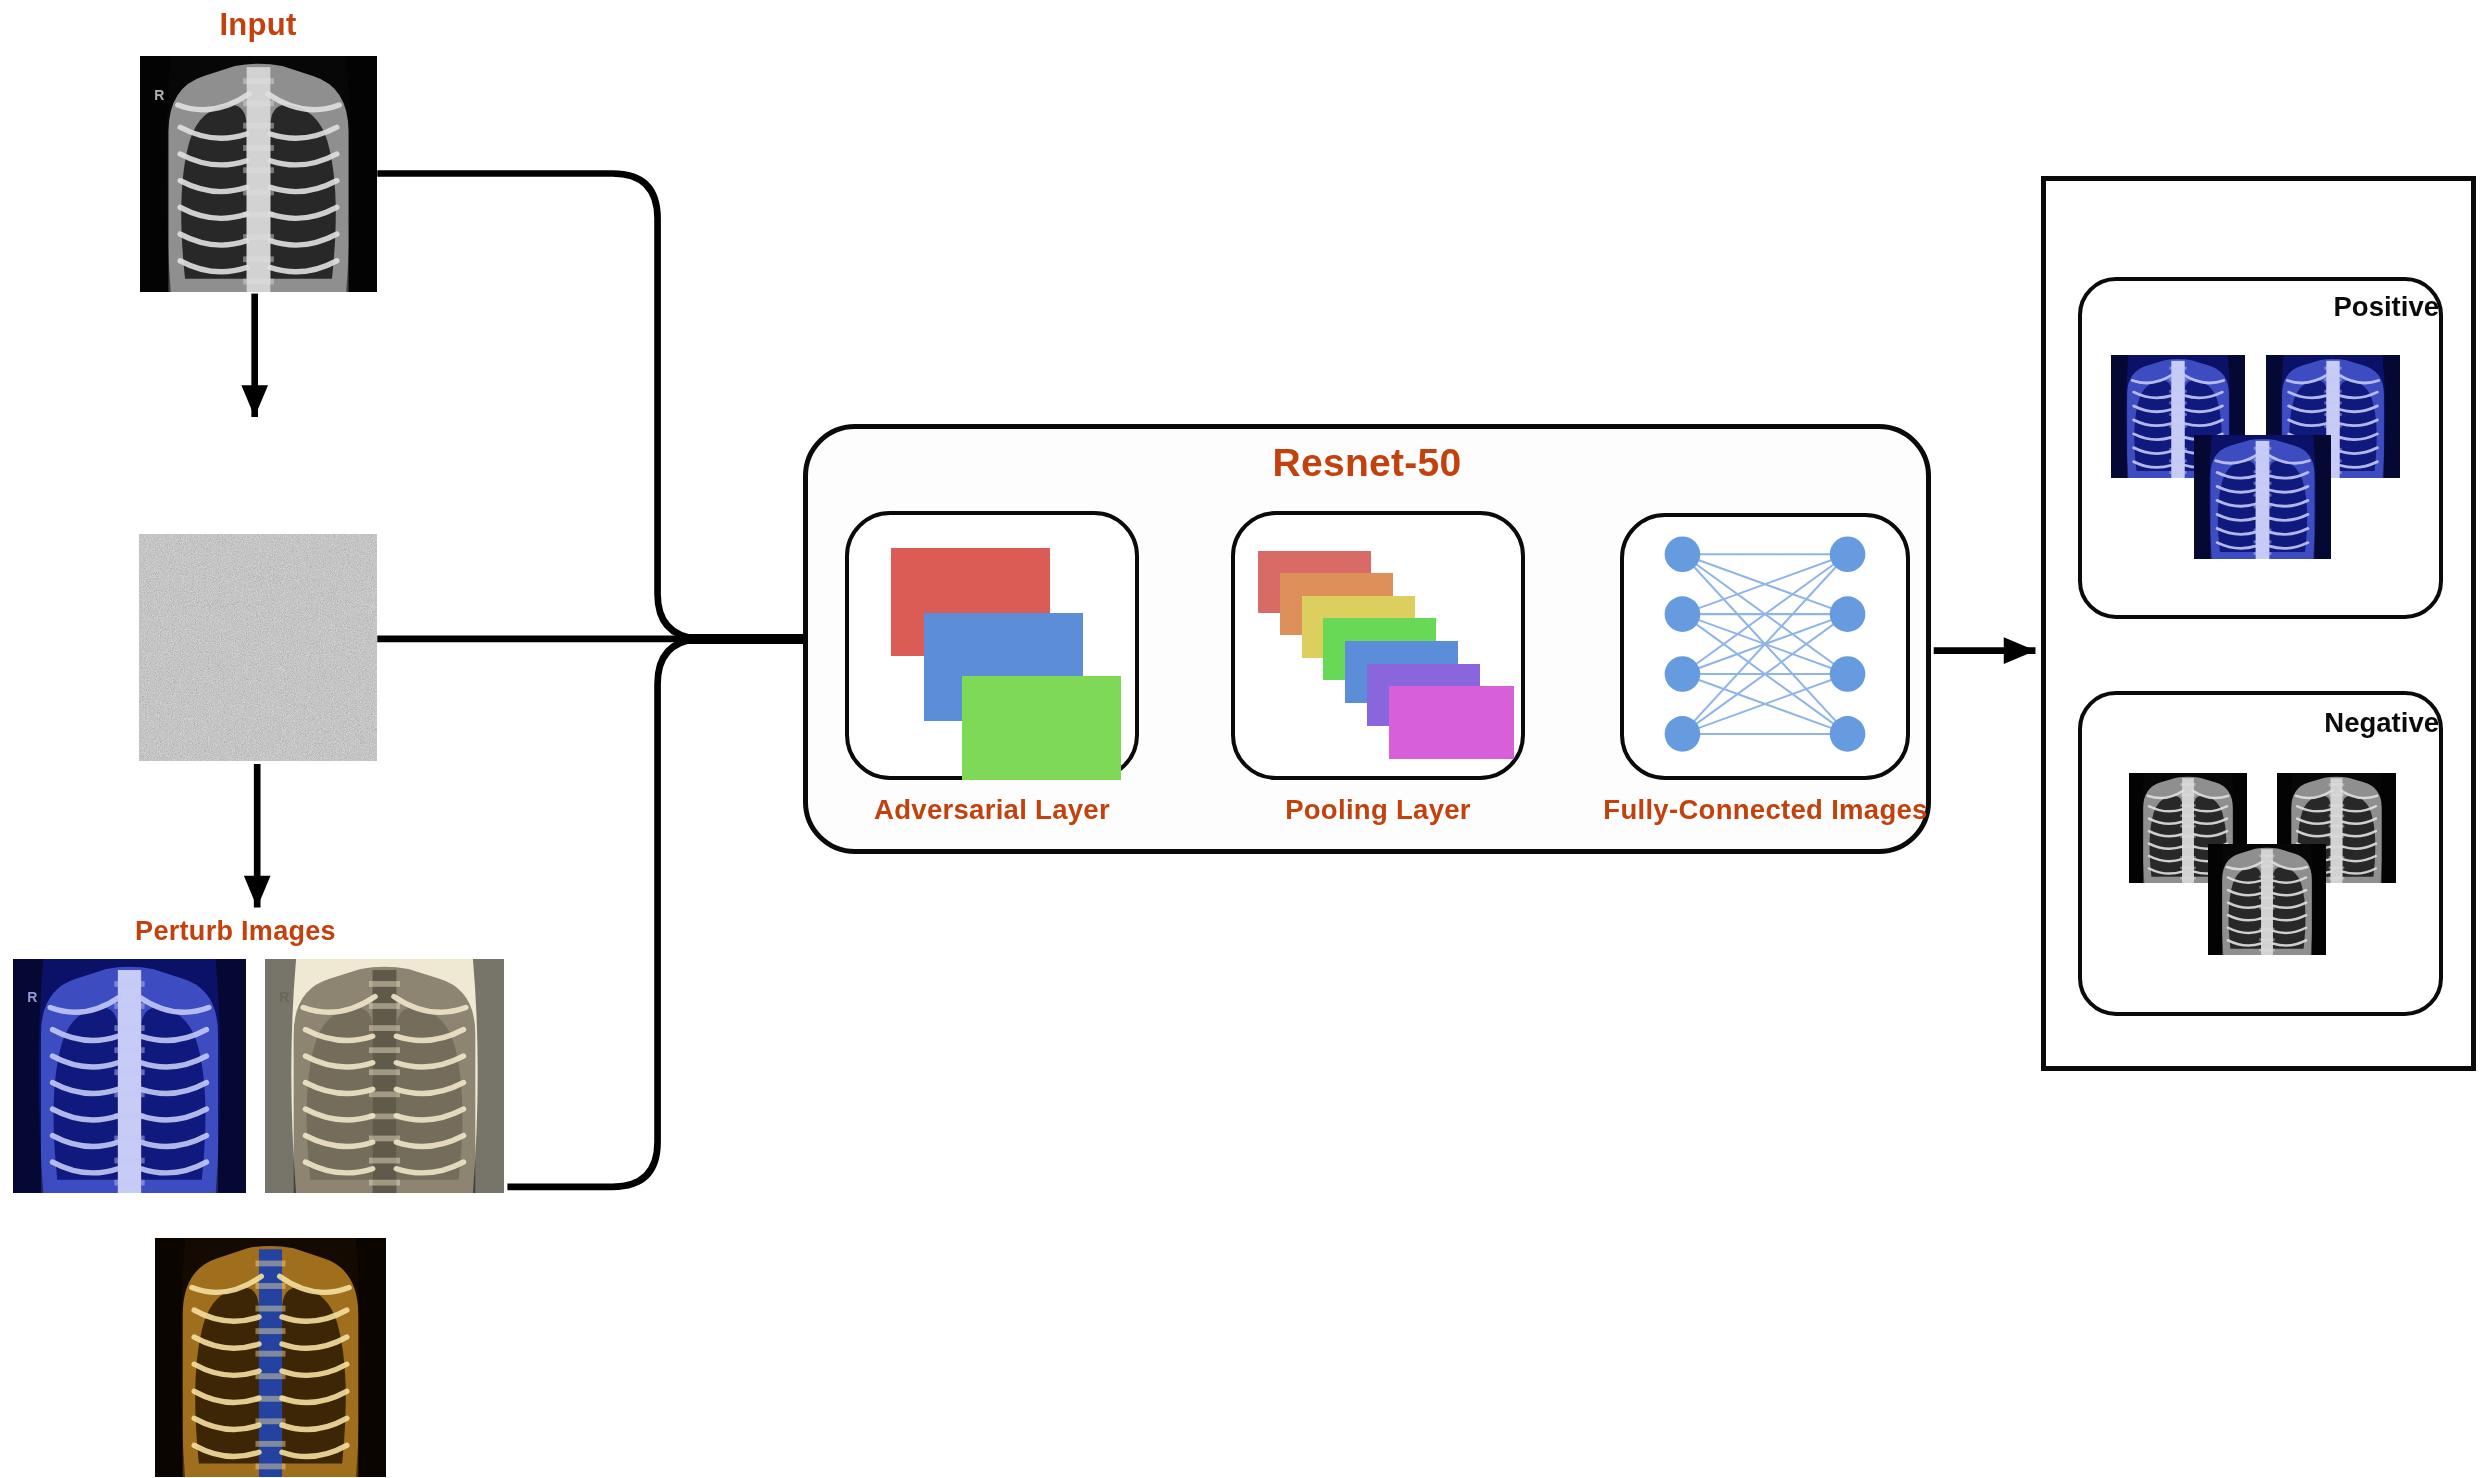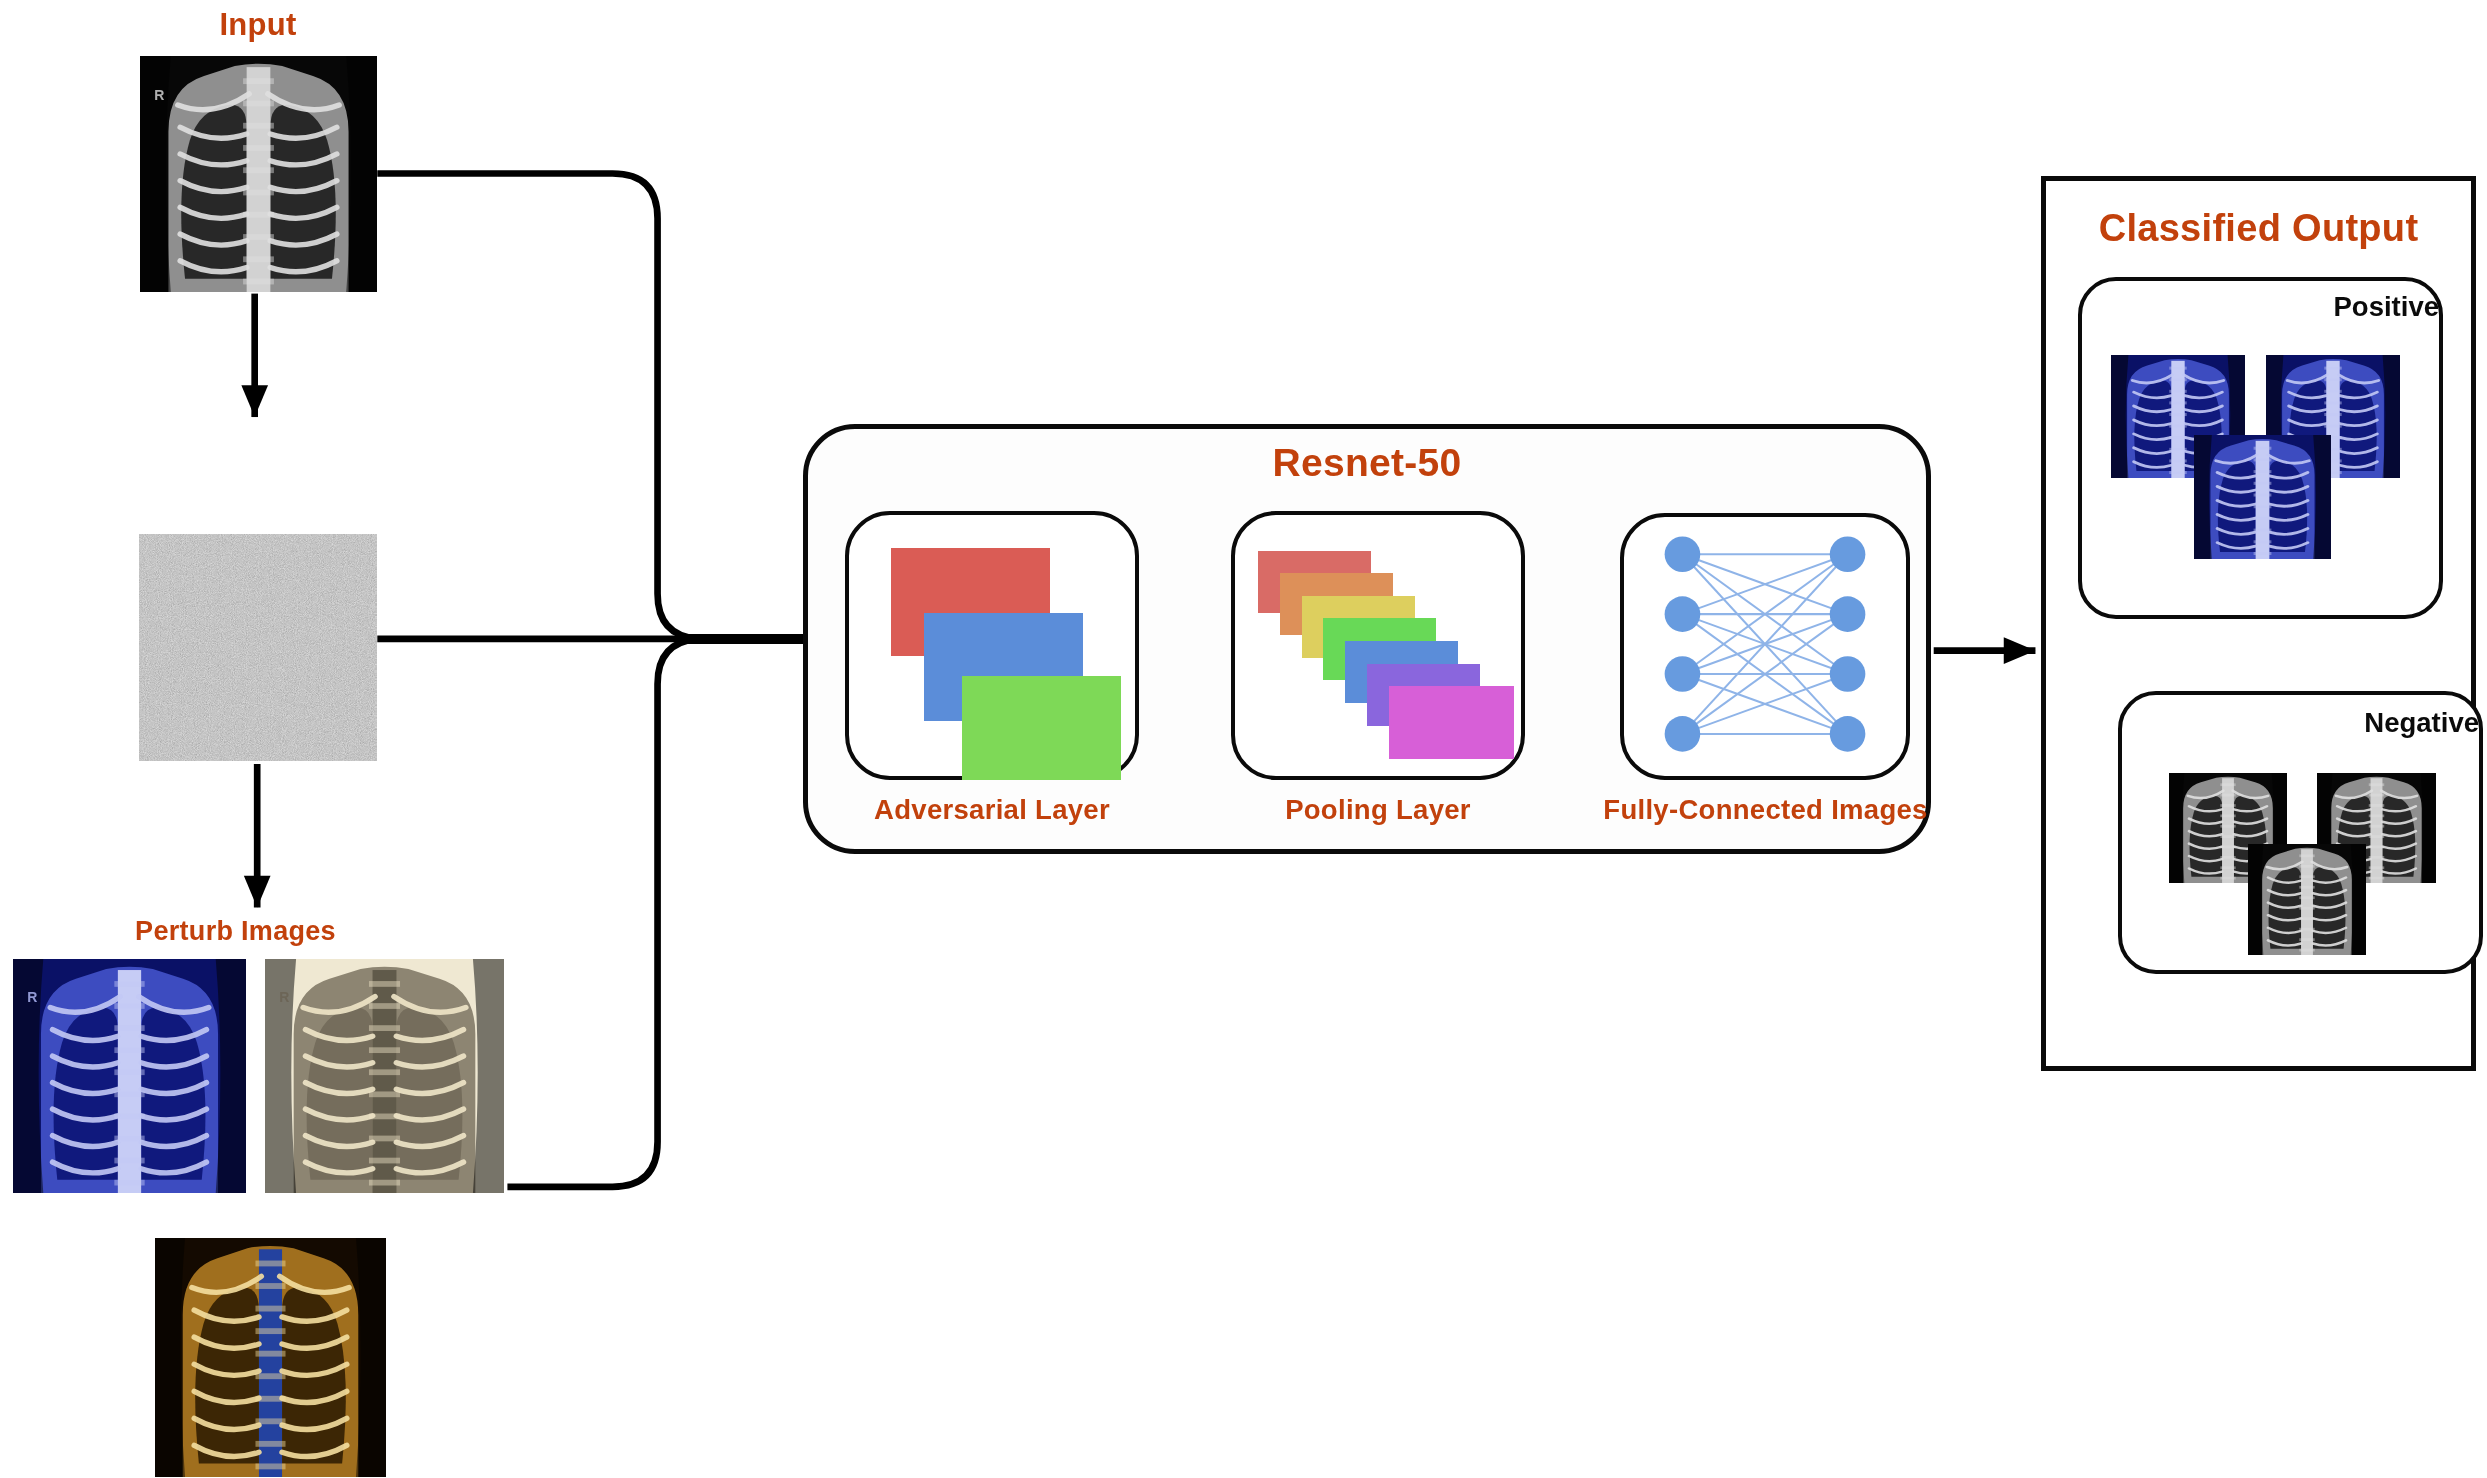--- a/index.html
+++ b/index.html
@@ -66,21 +66,21 @@
   .fc-svg{position:absolute;left:0;top:0;width:100%;height:100%;}
   .fc-edge{stroke:var(--fc-edge,#8fb4e8);stroke-width:2.5;}
   .fc-node{fill:var(--fc-node,#679bdf);}
 
   
   .out-box{left:2041px;top:176px;width:435px;height:895px;background:#ffffff;
     border:5px solid #0a0a0a;box-sizing:border-box;z-index:1;}
   .out-title{left:2041px;top:207px;width:435px;font-size:38px;z-index:2;}
   .class-box{position:absolute;background:#ffffff;border:4.2px solid #0a0a0a;border-radius:38px;box-sizing:border-box;z-index:2;}
   .pos-box{left:2078px;top:277px;width:365px;height:342px;}
-  .neg-box{left:2078px;top:691px;width:365px;height:283px;margin-left:40px;}
+  .neg-box{left:2078px;top:691px;width:365px;height:325px;}
   .class-lbl{position:absolute;left:0;width:100%;font-size:27.5px;font-weight:bold;text-align:right;}
   .thumb{position:absolute;z-index:3;}
   .thumb svg{width:100%;height:100%;display:block;}
   .pt1{left:29px;top:74px;width:134px;height:123px;}
   .pt2{left:184px;top:74px;width:134px;height:123px;}
   .pt3{left:112px;top:154px;width:137px;height:124px;z-index:4;}
   .nt1{left:47px;top:78px;width:118px;height:110px;}
   .nt2{left:195px;top:78px;width:119px;height:110px;}
   .nt3{left:126px;top:149px;width:118px;height:111px;z-index:4;}
 </style>
@@ -239,21 +239,20 @@
         <circle cx="276" cy="46" r="22"></circle>
           <circle cx="276" cy="120" r="22"></circle>
         <circle cx="276" cy="194" r="22"></circle>
           <circle cx="276" cy="268" r="22"></circle>
       </g>
     </svg>
   </div>
   <div class="abs lbl layer-lbl lbl-fc">Fully-Connected Images</div>
 
   <div class="abs out-box"></div>
-  <div class="abs lbl out-title">Classified Output</div>
 
   <div class="class-box pos-box">
     <div class="class-lbl" style="top:10px;">Positive</div>
     <div class="thumb pt1 xr-blue">
       <svg viewBox="0 0 100 106" preserveAspectRatio="none">
           <use href="#sym-xray" xlink:href="#sym-xray"></use>
         </svg>
     </div>
     <div class="thumb pt2 xr-blue">
       <svg viewBox="0 0 100 106" preserveAspectRatio="none">

